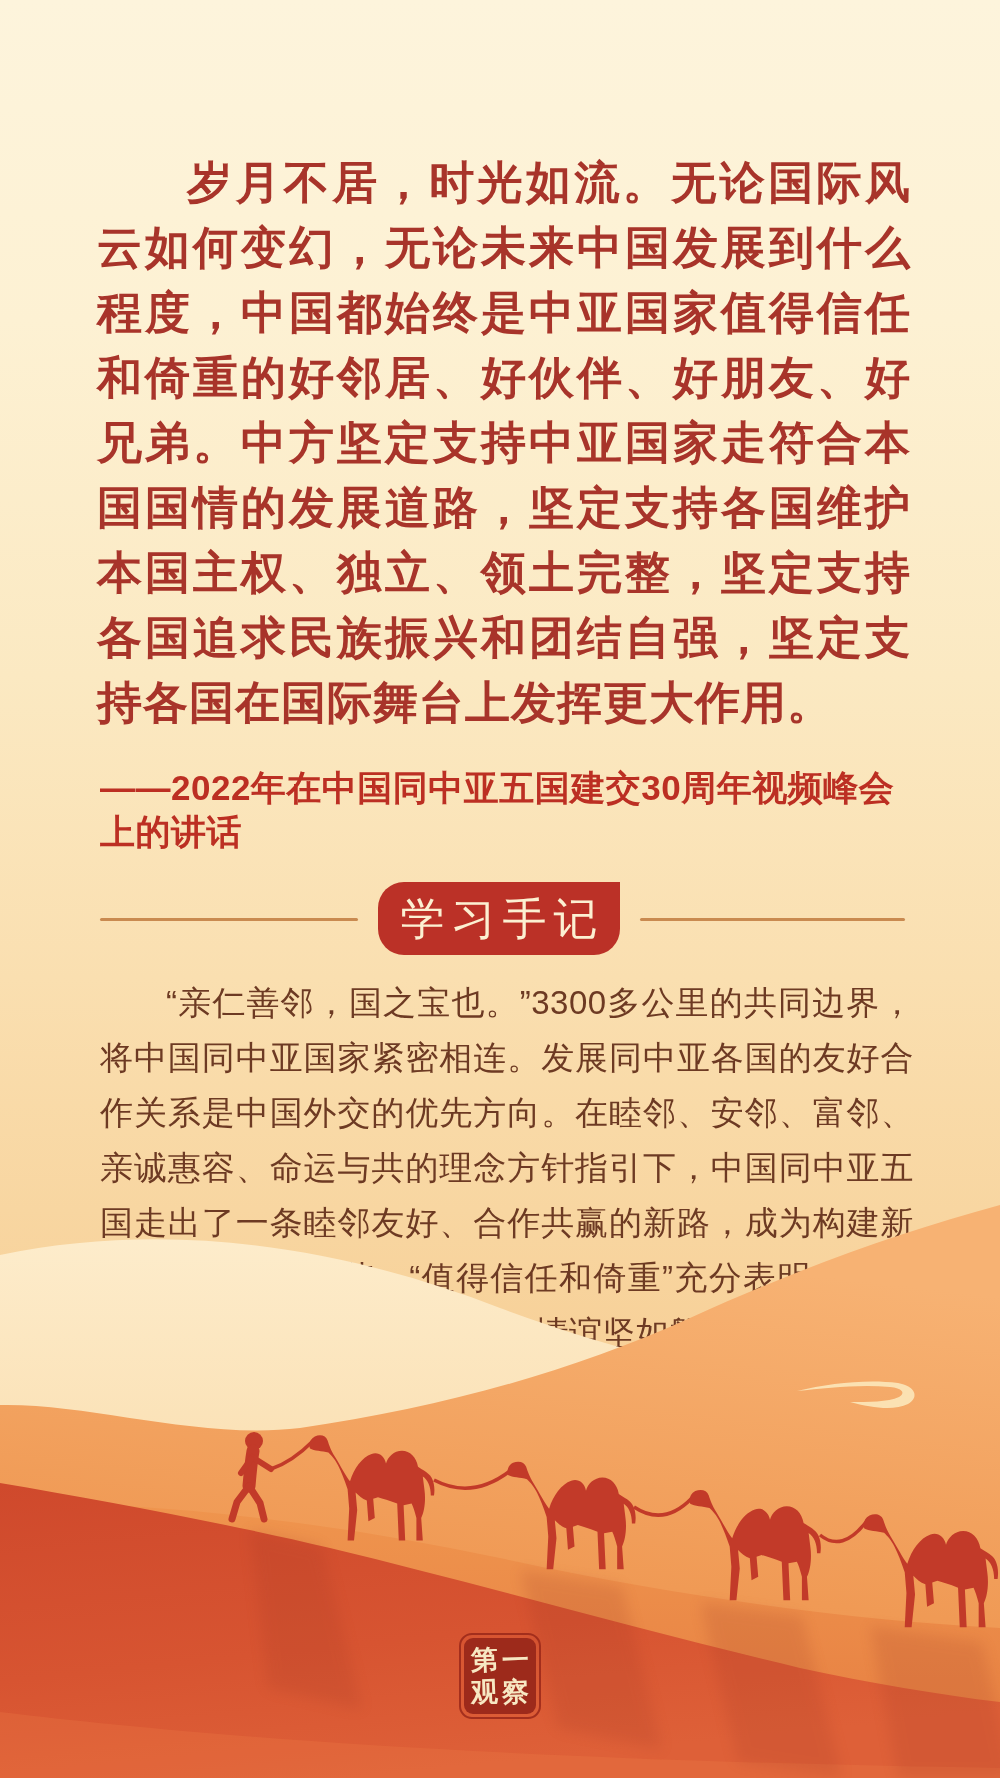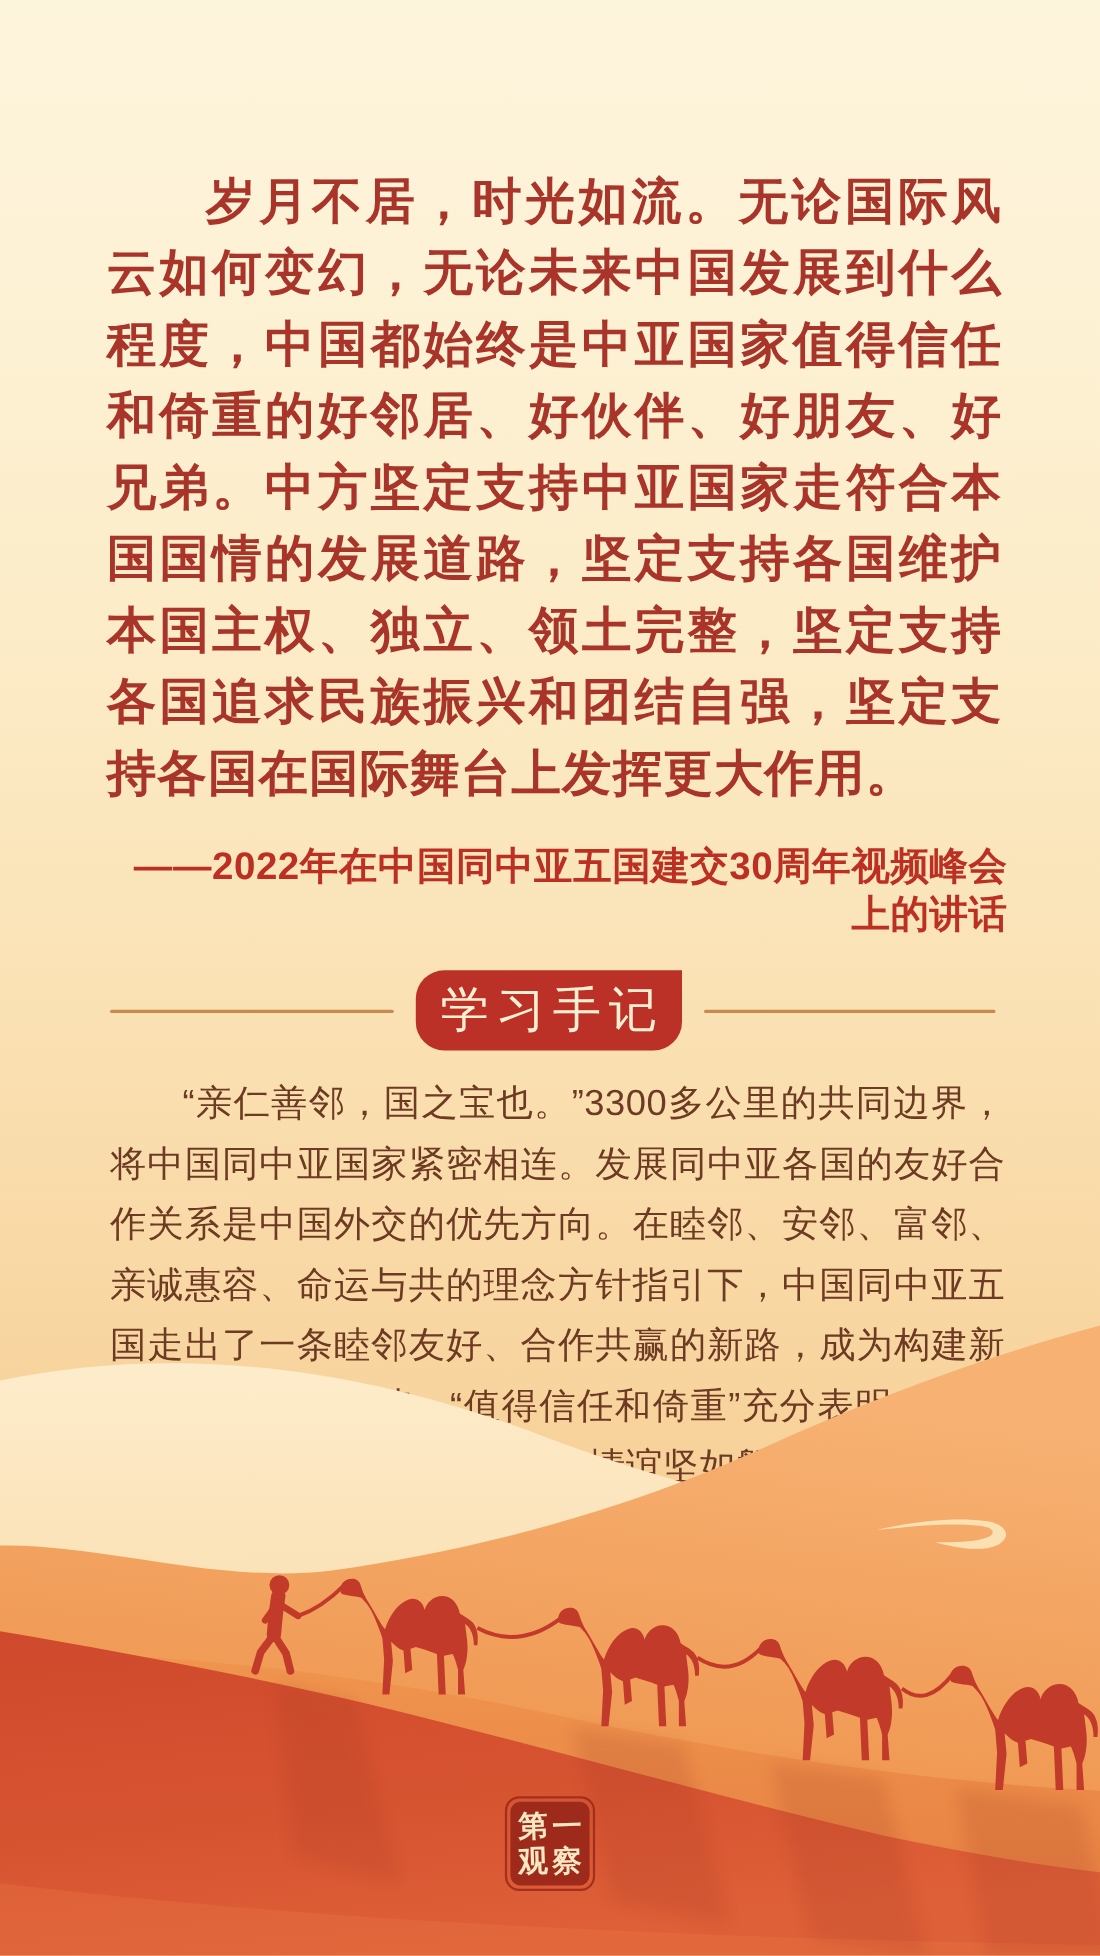--- a/index.html
+++ b/index.html
@@ -12,21 +12,21 @@
   }
   .quote{
     position:absolute;left:97px;top:150px;width:814px;
     font-size:45px;line-height:65px;font-weight:800;
     color:#a8342a;text-indent:2em;letter-spacing:1px;
     text-align:justify;
   }
   .attribution{
     position:absolute;left:100px;top:766px;width:816px;
     font-size:35px;line-height:44px;font-weight:800;
-    color:#bc2f23;letter-spacing:0.5px;text-align:right;
+    color:#bc2f23;letter-spacing:0.5px;
   }
   .badge-row{position:absolute;left:0;top:0;width:1000px;}
   .divider{
     position:absolute;height:3px;background:#c07a3e;opacity:.85;border-radius:2px;
   }
   .divider.left{left:100px;top:918px;width:258px;}
   .divider.right{left:640px;top:918px;width:265px;}
   .badge{
     position:absolute;left:378px;top:882px;width:242px;height:73px;
     background:#bb3127;border-radius:26px 0 26px 26px;

